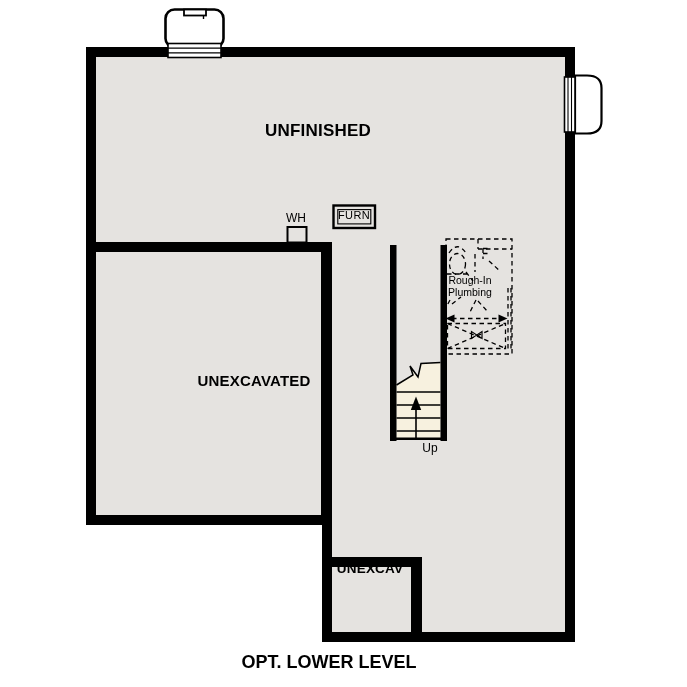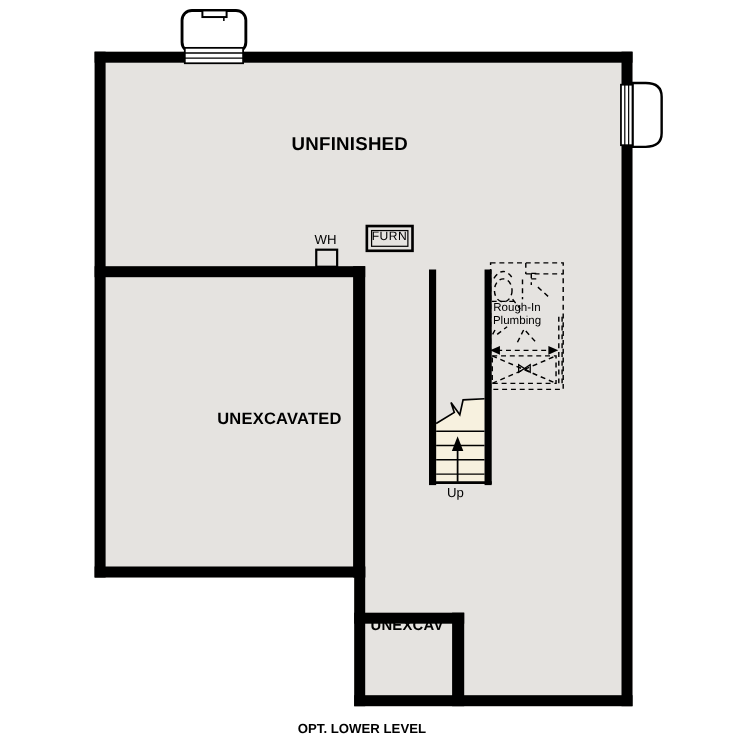--- a/index.html
+++ b/index.html
@@ -10,24 +10,24 @@
   #plan-svg{position:absolute;left:0;top:0;}
   .lbl{
     position:absolute;transform:translate(-50%,-50%);
     color:#000;text-align:center;white-space:nowrap;line-height:1.2;
   }
   .lbl span{display:block;}
   .room-lbl{font-weight:bold;letter-spacing:.2px;}
   #lbl-unfinished{left:318px;top:131px;font-size:17px;line-height:20px;}
   #lbl-unexcavated{left:206px;top:381px;font-size:15px;margin-left:48px;}
   #lbl-unexcav{left:370px;top:569px;font-size:13.5px;}
-  #lbl-title{left:329px;top:663px;font-size:12px;font-weight:bold;}
+  #lbl-title{left:329px;top:663px;font-size:18px;font-weight:bold;}
   #lbl-wh{left:296px;top:218px;font-size:12px;}
   #lbl-furn{left:354px;top:216px;font-size:11px;letter-spacing:.4px;}
-  #lbl-up{left:414px;top:448px;font-size:12px;}
+  #lbl-up{left:430px;top:448px;font-size:12px;}
   #lbl-roughin{left:470px;top:286px;font-size:10.5px;line-height:11.5px;}
 </style>
 </head>
 <body>
 
 <div id="canvas">
 
   <svg id="plan-svg" width="687" height="687" viewBox="0 0 687 687">
 
     <polygon points="86,47 575,47 575,642 322,642 322,525 86,525" fill="#e5e3e0"></polygon>

